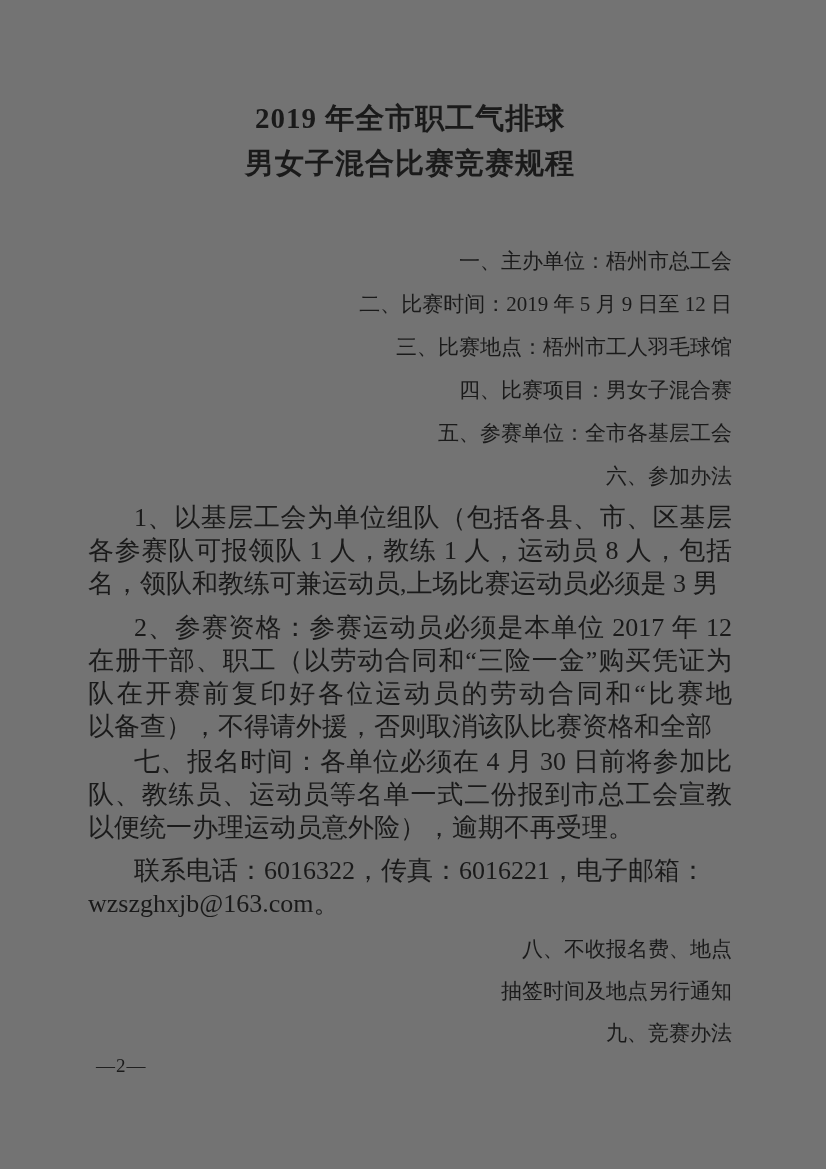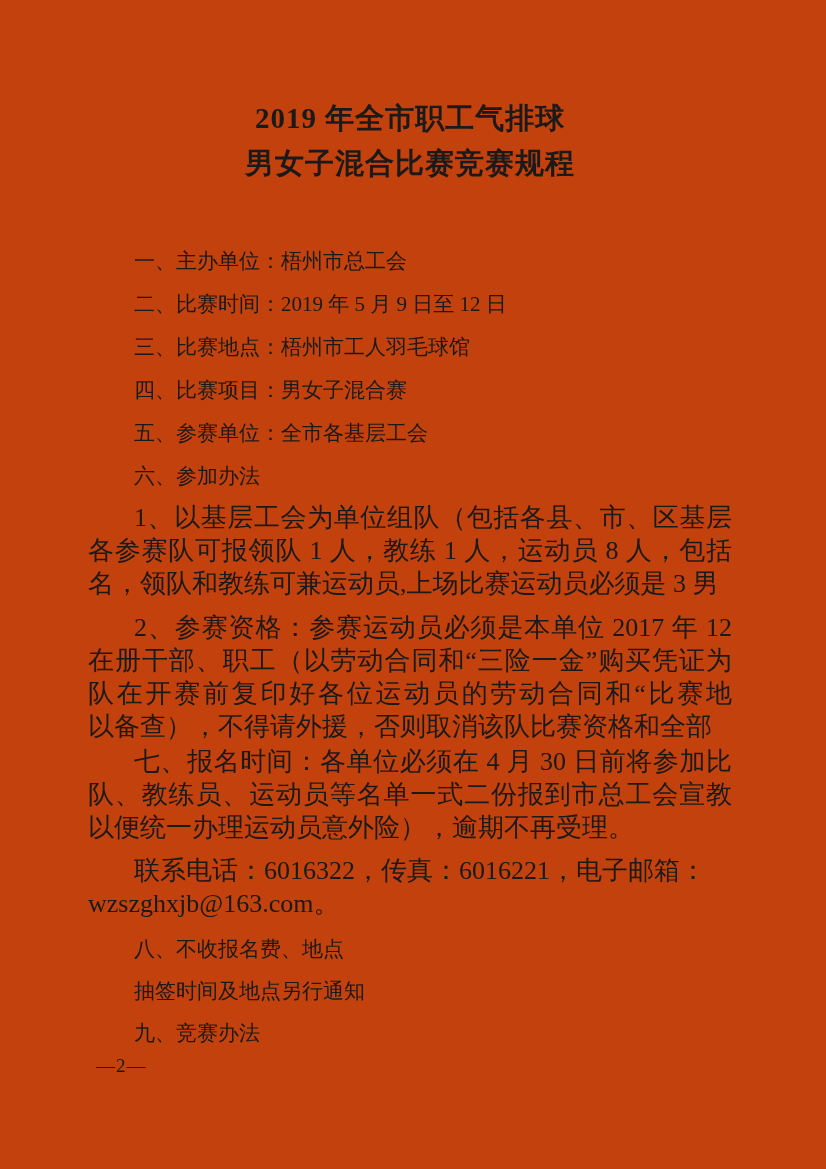--- a/index.html
+++ b/index.html
@@ -1,20 +1,20 @@
 <!DOCTYPE html>
 <html><head>
 <meta charset="utf-8">
 <style>
   html, body { margin: 0; padding: 0; background: #e8e8e8; }
   .page {
     position: relative;
     width: 826px;
     height: 1169px;
-    background: #c2410c;
+    background: #737373;
     overflow: hidden;
     font-family: "Liberation Serif", "DejaVu Serif", serif;
     color: #1a1a1a;
   }
   .doc {
     position: absolute;
     left: 88px;
     top: 96px;
     width: 644px;
   }
@@ -32,20 +32,21 @@
   .blocks .block:nth-child(4) { margin-top: 2px; }
   .blocks .block:nth-child(5) { margin-top: 10px; }
   .blocks .block:nth-child(6) { margin-top: 8px; }
   .block.items { font-size: 21px; }
   .block.items .line {
     height: 43px;
     line-height: 43px;
     padding-left: 46px;
     white-space: nowrap;
     overflow: hidden;
+    text-align: right;
   }
   .blocks .block:nth-child(6) .line { height: 42px; line-height: 42px; }
   .block.para { font-size: 26px; }
   .block.para .line {
     height: 33px;
     line-height: 33px;
     overflow: hidden;
   }
   .line.ind { text-indent: 46px; }
   .line.j { text-align: justify; text-align-last: justify; }

